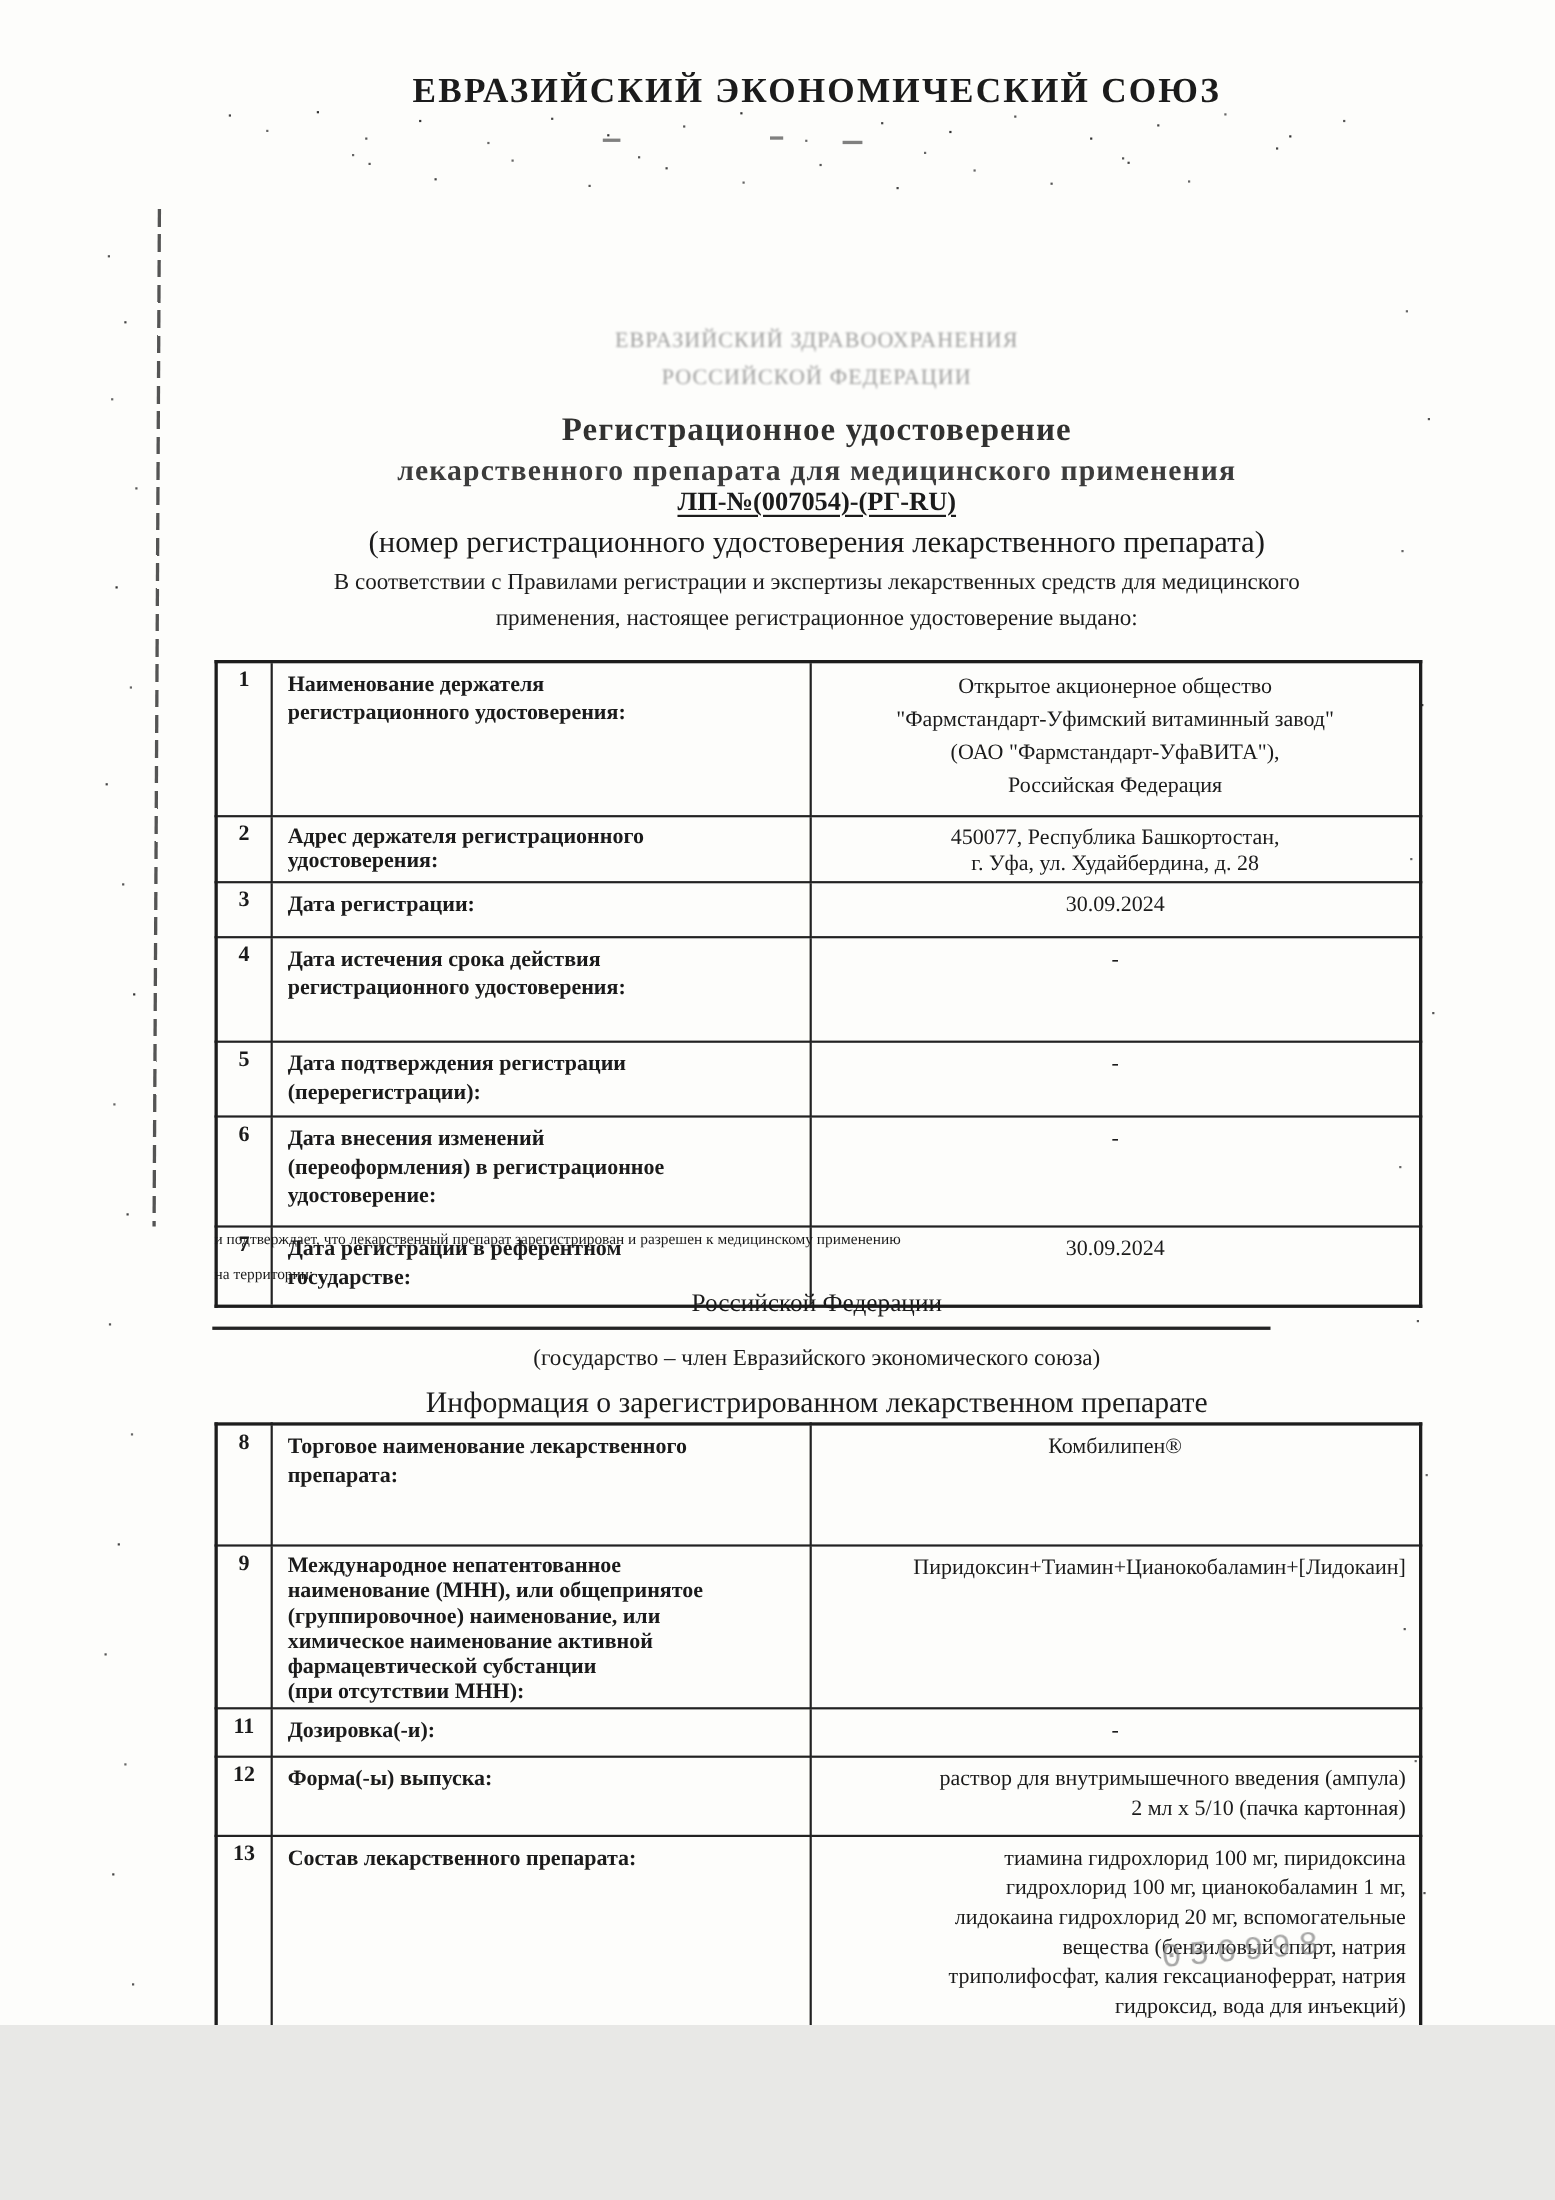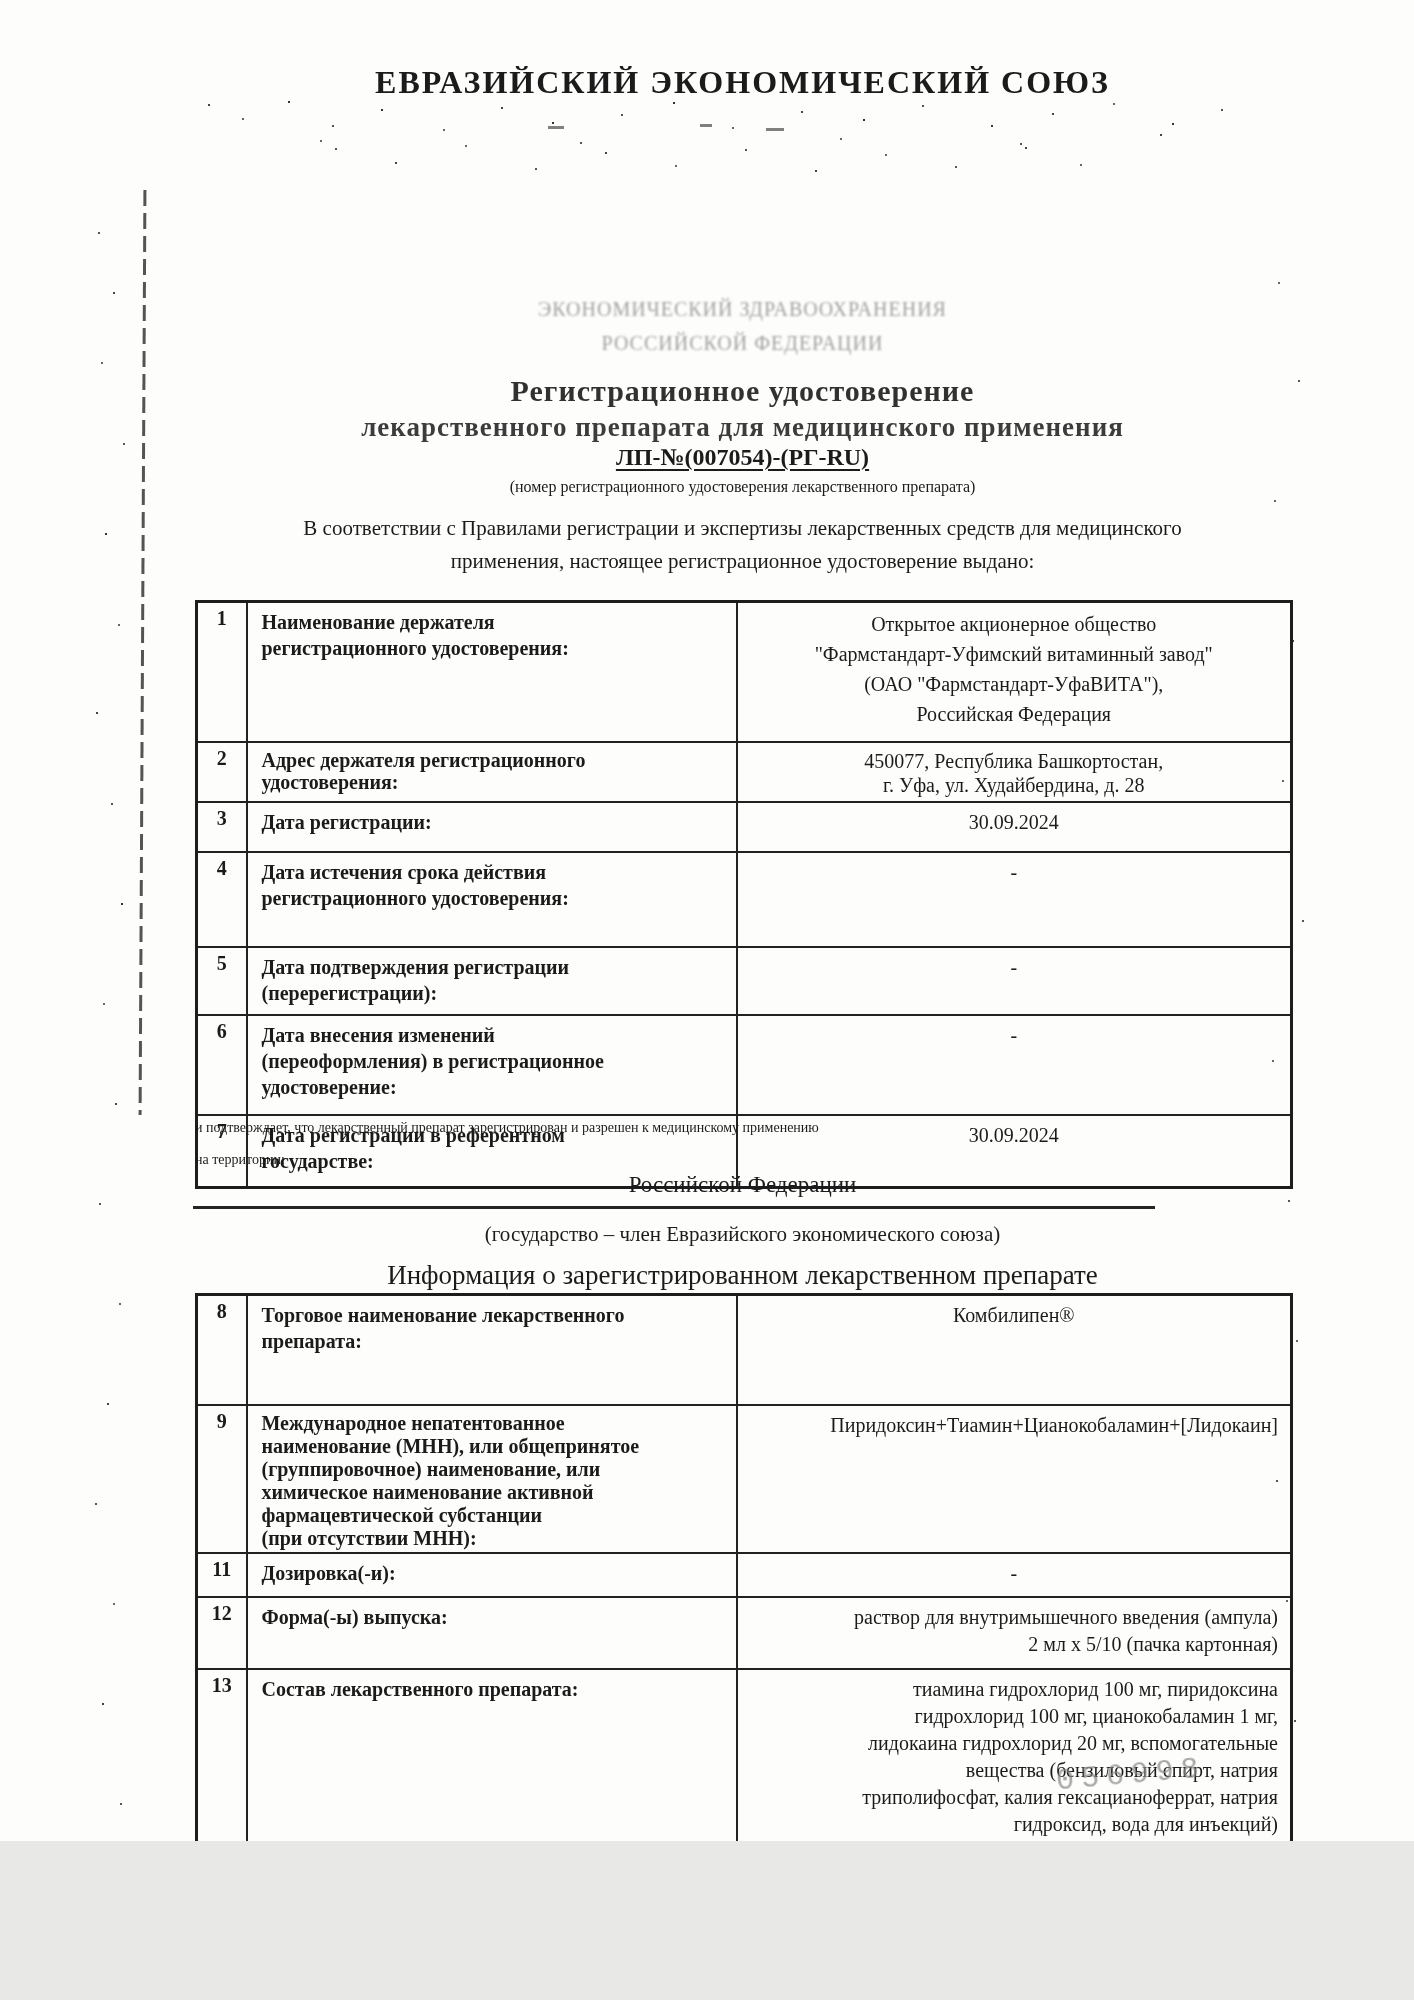--- a/index.html
+++ b/index.html
@@ -18,21 +18,21 @@
   .union-title{
     top:64px;font-size:32px;font-weight:bold;letter-spacing:2px;
     filter:blur(.35px);
   }
   .ministry{top:292px;opacity:.42;filter:blur(.9px);letter-spacing:1px;}
   .ministry div{font-size:20px;line-height:34px;}
   .cert-title1{top:374px;font-size:30px;font-weight:bold;filter:blur(.45px);opacity:.9;letter-spacing:1px;}
   .cert-title2{top:412px;font-size:27px;font-weight:bold;filter:blur(.55px);opacity:.85;letter-spacing:1px;}
   .cert-number{top:444px;font-size:24px;font-weight:bold;}
   .cert-number span{text-decoration:underline;text-decoration-thickness:2px;text-underline-offset:4px;}
-  .number-caption{top:478px;font-size:16px;}
+  .number-caption{top:478px;font-size:28px;}
   .intro{top:512px;font-size:21px;line-height:33px;}
   
   table.regtable{
     position:absolute;left:195px;width:1095px;
     border-collapse:collapse;table-layout:fixed;
     filter:blur(.2px);
   }
   .t1{top:600px;}
   .t2{top:1293px;}
   table.regtable td{
@@ -117,21 +117,21 @@
   <div class="speck speck-c"></div>
   <div class="speck speck-d"></div>
   <div class="speck speck-e"></div>
   <div class="dash" style="left:548px;top:126px;width:16px;"></div>
   <div class="dash" style="left:700px;top:124px;width:12px;"></div>
   <div class="dash" style="left:766px;top:128px;width:18px;"></div>
 
   <div class="centered union-title">ЕВРАЗИЙСКИЙ ЭКОНОМИЧЕСКИЙ СОЮЗ</div>
 
   <div class="centered ministry">
-    <div>ЭКОНОМИЧЕСКИЙ ЗДРАВООХРАНЕНИЯ</div>
+    <div>ЕВРАЗИЙСКИЙ ЗДРАВООХРАНЕНИЯ</div>
     <div>РОССИЙСКОЙ ФЕДЕРАЦИИ</div>
   </div>
 
   <div class="centered cert-title1">Регистрационное удостоверение</div>
   <div class="centered cert-title2">лекарственного препарата для медицинского применения</div>
   <div class="centered cert-number">
     <span>ЛП-№(007054)-(РГ-RU)</span>
   </div>
   <div class="centered number-caption">(номер регистрационного удостоверения лекарственного препарата)</div>
 

